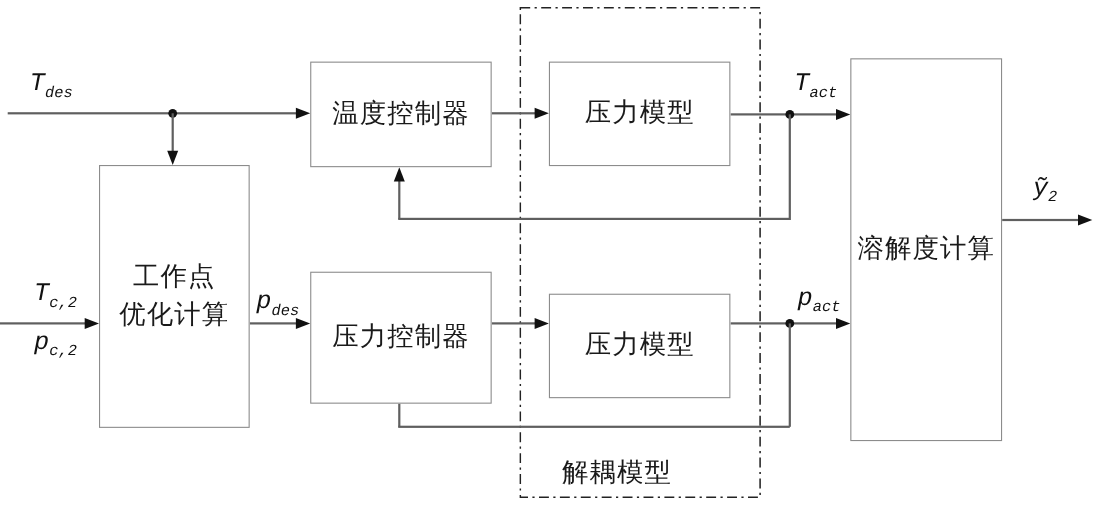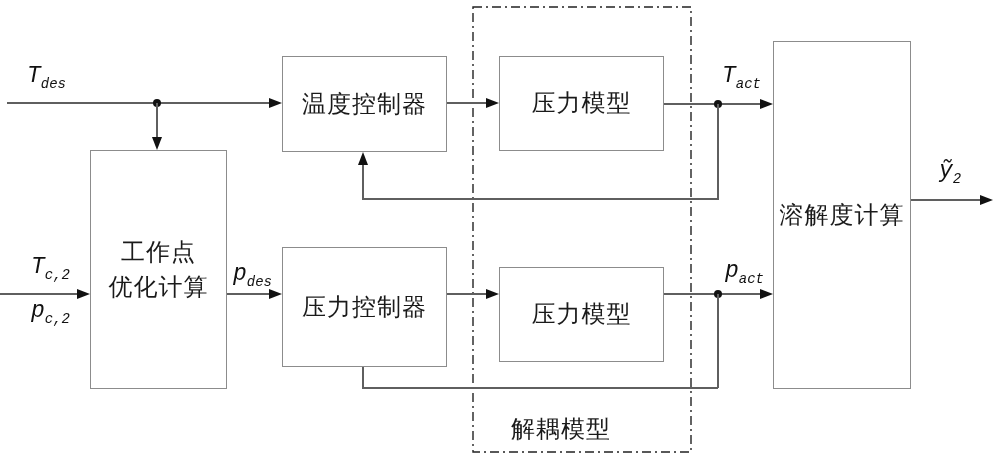--- a/index.html
+++ b/index.html
@@ -102,21 +102,21 @@
   </div>
 
   <div class="block" style="left:282px;top:247px;width:165px;height:120px;">
     <span class="block-label">压力控制器</span>
   </div>
 
   <div class="block" style="left:499px;top:247px;width:165px;height:95px;margin-top:20px;">
     <span class="block-label">压力模型</span>
   </div>
 
-  <div class="block" style="left:773px;top:41px;width:138px;height:348px;">
+  <div class="block" style="left:773px;top:53px;width:138px;height:348px;">
     <span class="block-label">溶解度计算</span>
   </div>
 
   <span class="region-label" style="left:511px;top:413px;width:142px;">解耦模型</span>
 
   <span class="sig" style="left:27px;top:63px;"><span>T</span><span class="sub">des</span></span>
 
   <span class="sig" style="left:31px;top:254px;"><span>T</span><span class="sub">c,2</span></span>
 
   <span class="sig" style="left:31px;top:298px;text-align:center;"><span>p</span><span class="sub">c,2</span></span>

